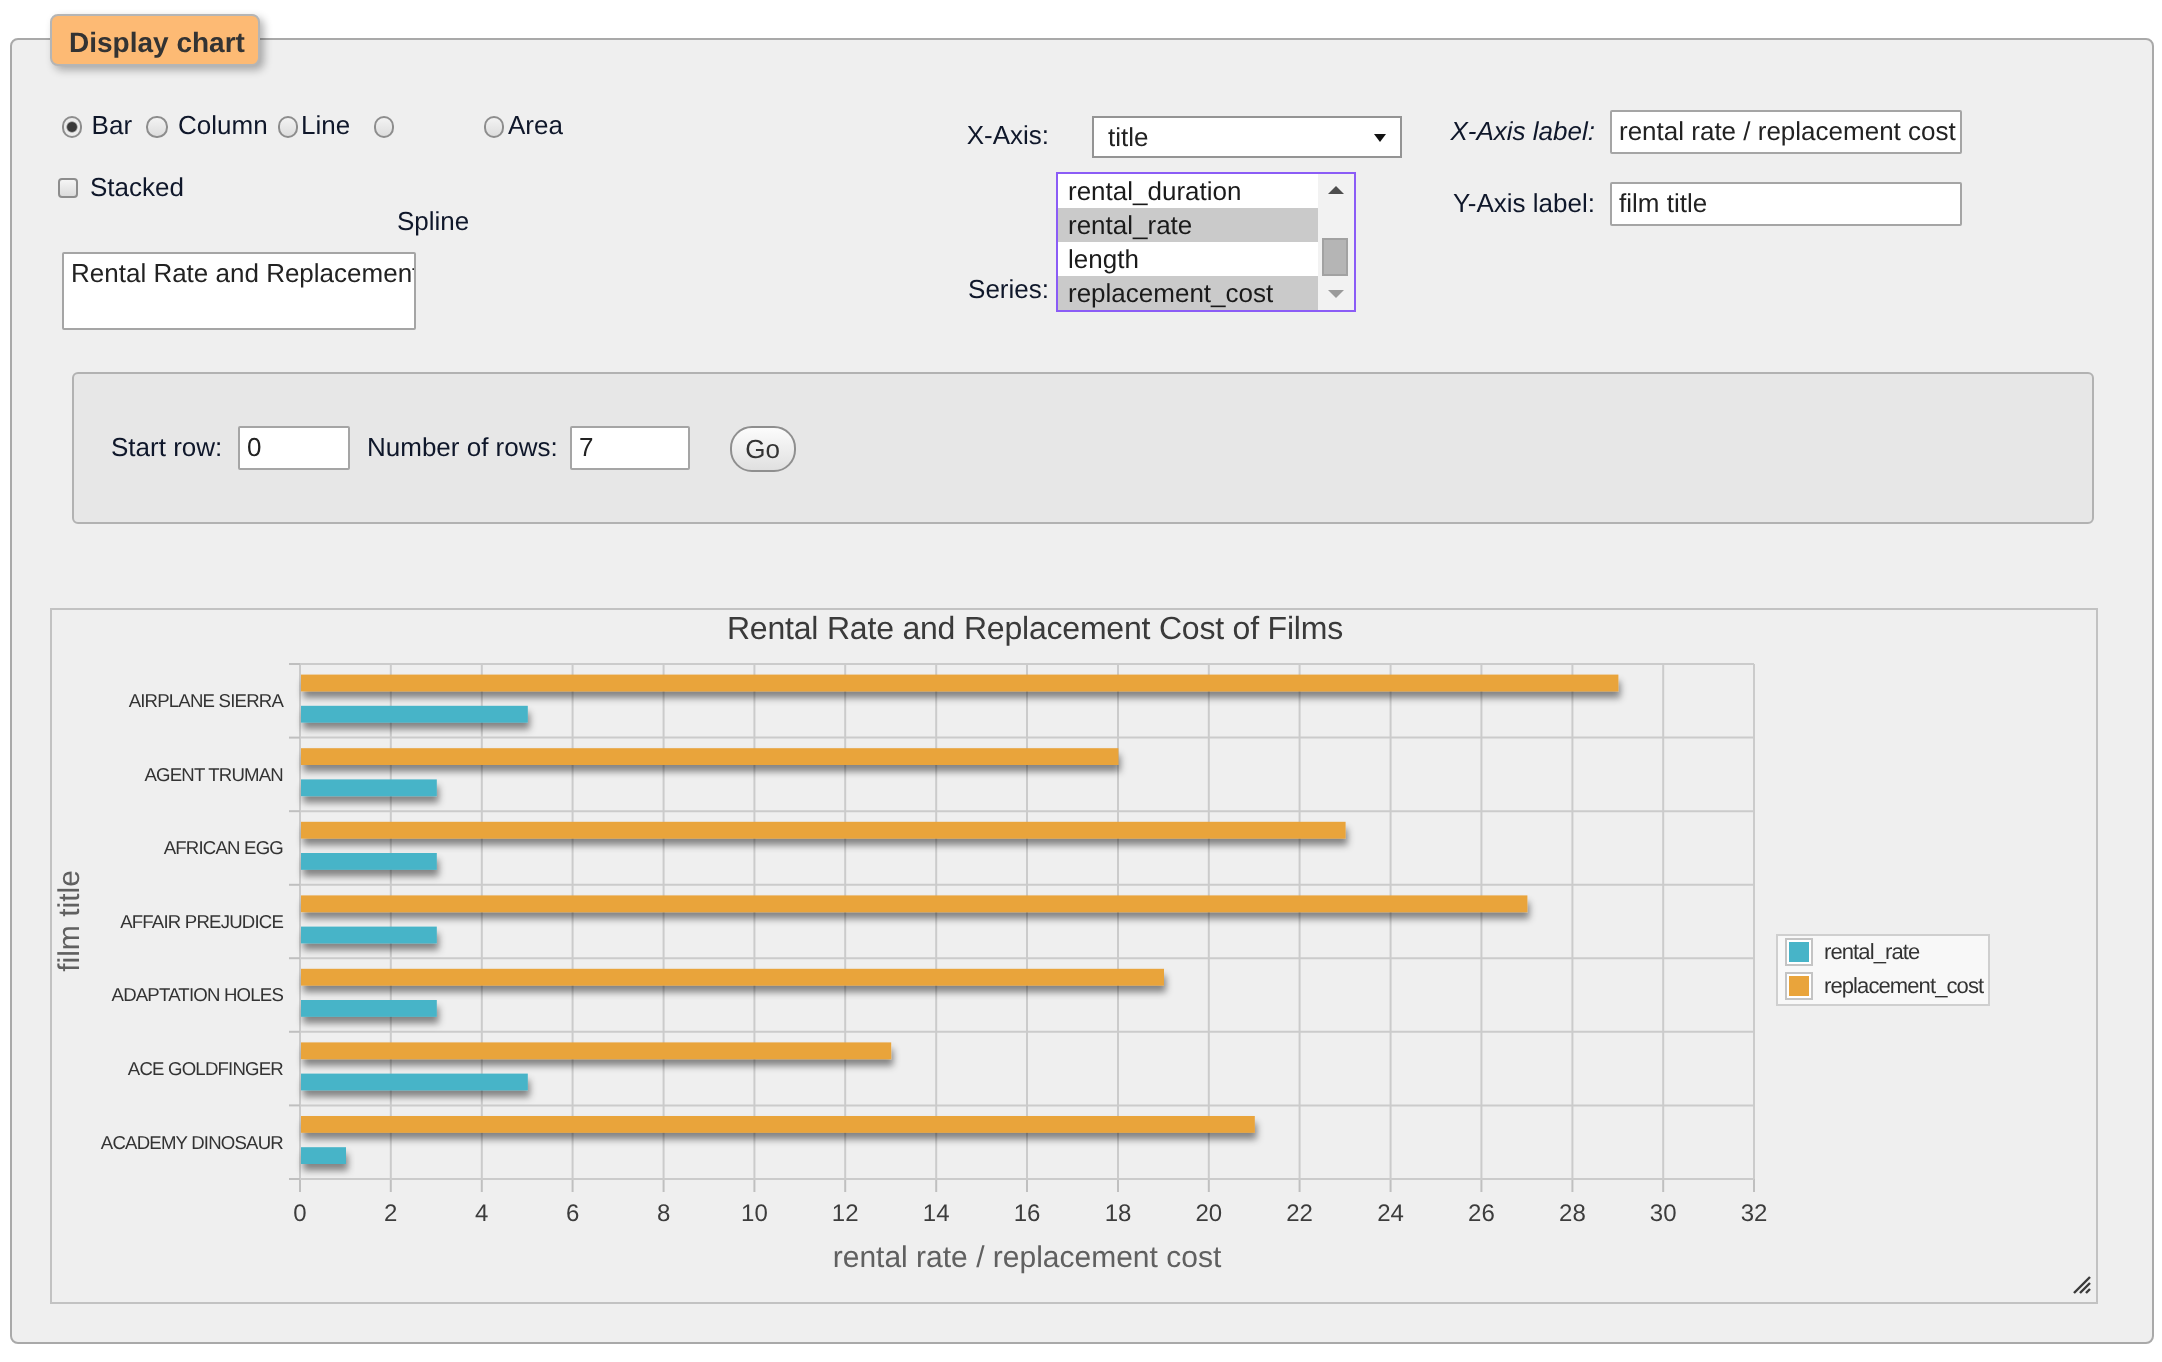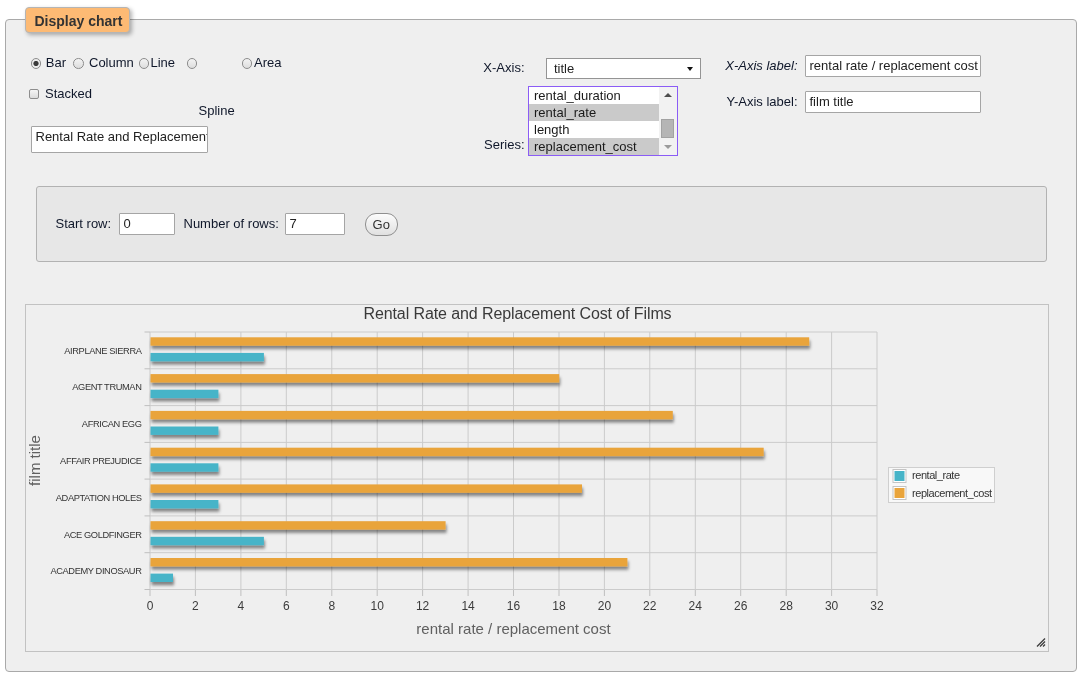--- a/index.html
+++ b/index.html
@@ -37,21 +37,21 @@
 <div class="abs radio" style="left:138.5px; top:58px;"></div>
 <div class="abs lbl" style="left:150.5px; top:55.5px;">Line</div>
 <div class="abs radio" style="left:186.5px; top:58px;"></div>
 <div class="abs lbl" style="left:198.5px; top:55.5px;margin-top:48px;">Spline</div>
 <div class="abs radio" style="left:241.5px; top:58px;"></div>
 <div class="abs lbl" style="left:254px; top:55.5px;">Area</div>
 
 <div class="abs checkbox" style="left:28.5px; top:88.5px;"></div>
 <div class="abs lbl" style="left:45px; top:87.3px;">Stacked</div>
 
-<div class="abs tinput" style="left:30.5px; top:126px; width:177.5px; height:27px;">Rental Rate and Replacement</div>
+<div class="abs tinput" style="left:30.5px; top:126px; width:177.5px; height:39px;">Rental Rate and Replacement</div>
 
 <div class="abs lbl" style="left:482px; width:42.5px; text-align:right; top:61.2px;">X-Axis:</div>
 <div class="abs" id="xsel">title<span class="arr"></span></div>
 
 <div class="abs lbl" style="left:482px; width:42.5px; text-align:right; top:137.5px;">Series:</div>
 <div class="abs" id="listbox">
   <div class="opt">rental_duration</div>
   <div class="opt sel">rental_rate</div>
   <div class="opt">length</div>
   <div class="opt sel">replacement_cost</div>

